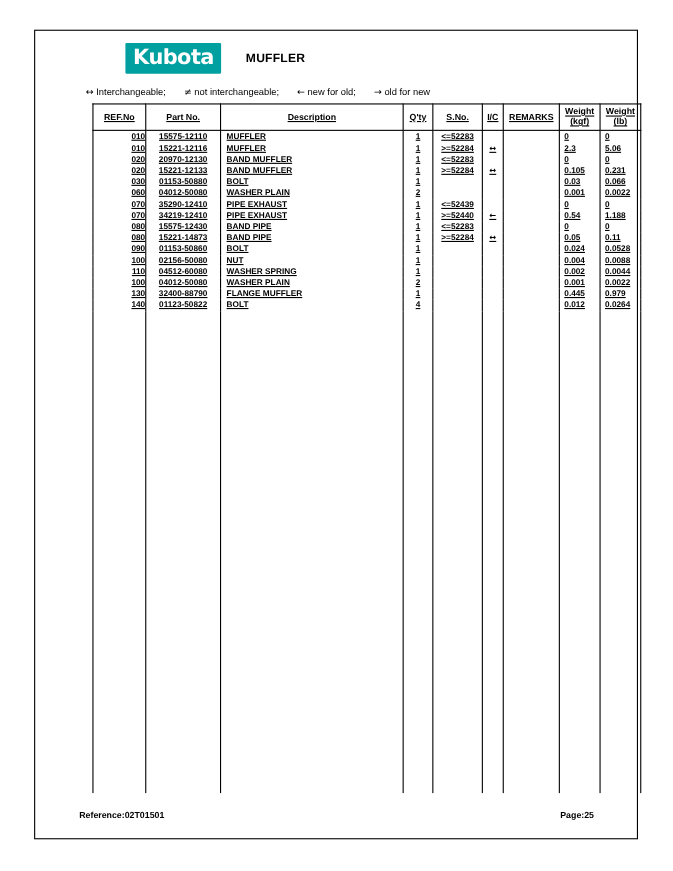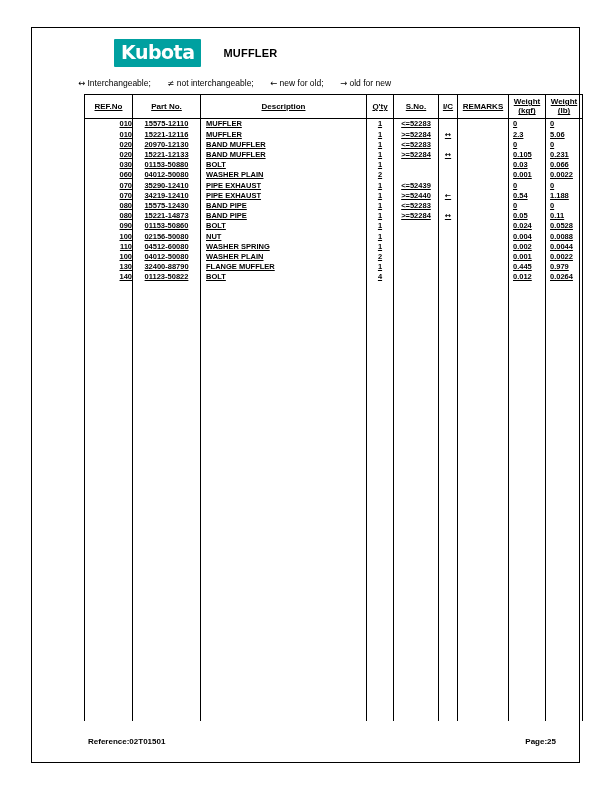--- a/index.html
+++ b/index.html
@@ -130,21 +130,20 @@
   
   #footer-row {
     position: absolute;
     left: 72px;
     top: 737px;
     width: 468px;
     display: flex;
     justify-content: space-between;
     font-size: 8px;
     font-weight: bold;
-    margin-left: 16px;
   }
 </style>
 </head>
 <body>
 
 <div id="page-frame"></div>
 
 <div id="header-area">
   <div id="brand-logo" style="background: rgb(0, 160, 160);">Kubota</div>
   <div id="doc-title">MUFFLER</div>

